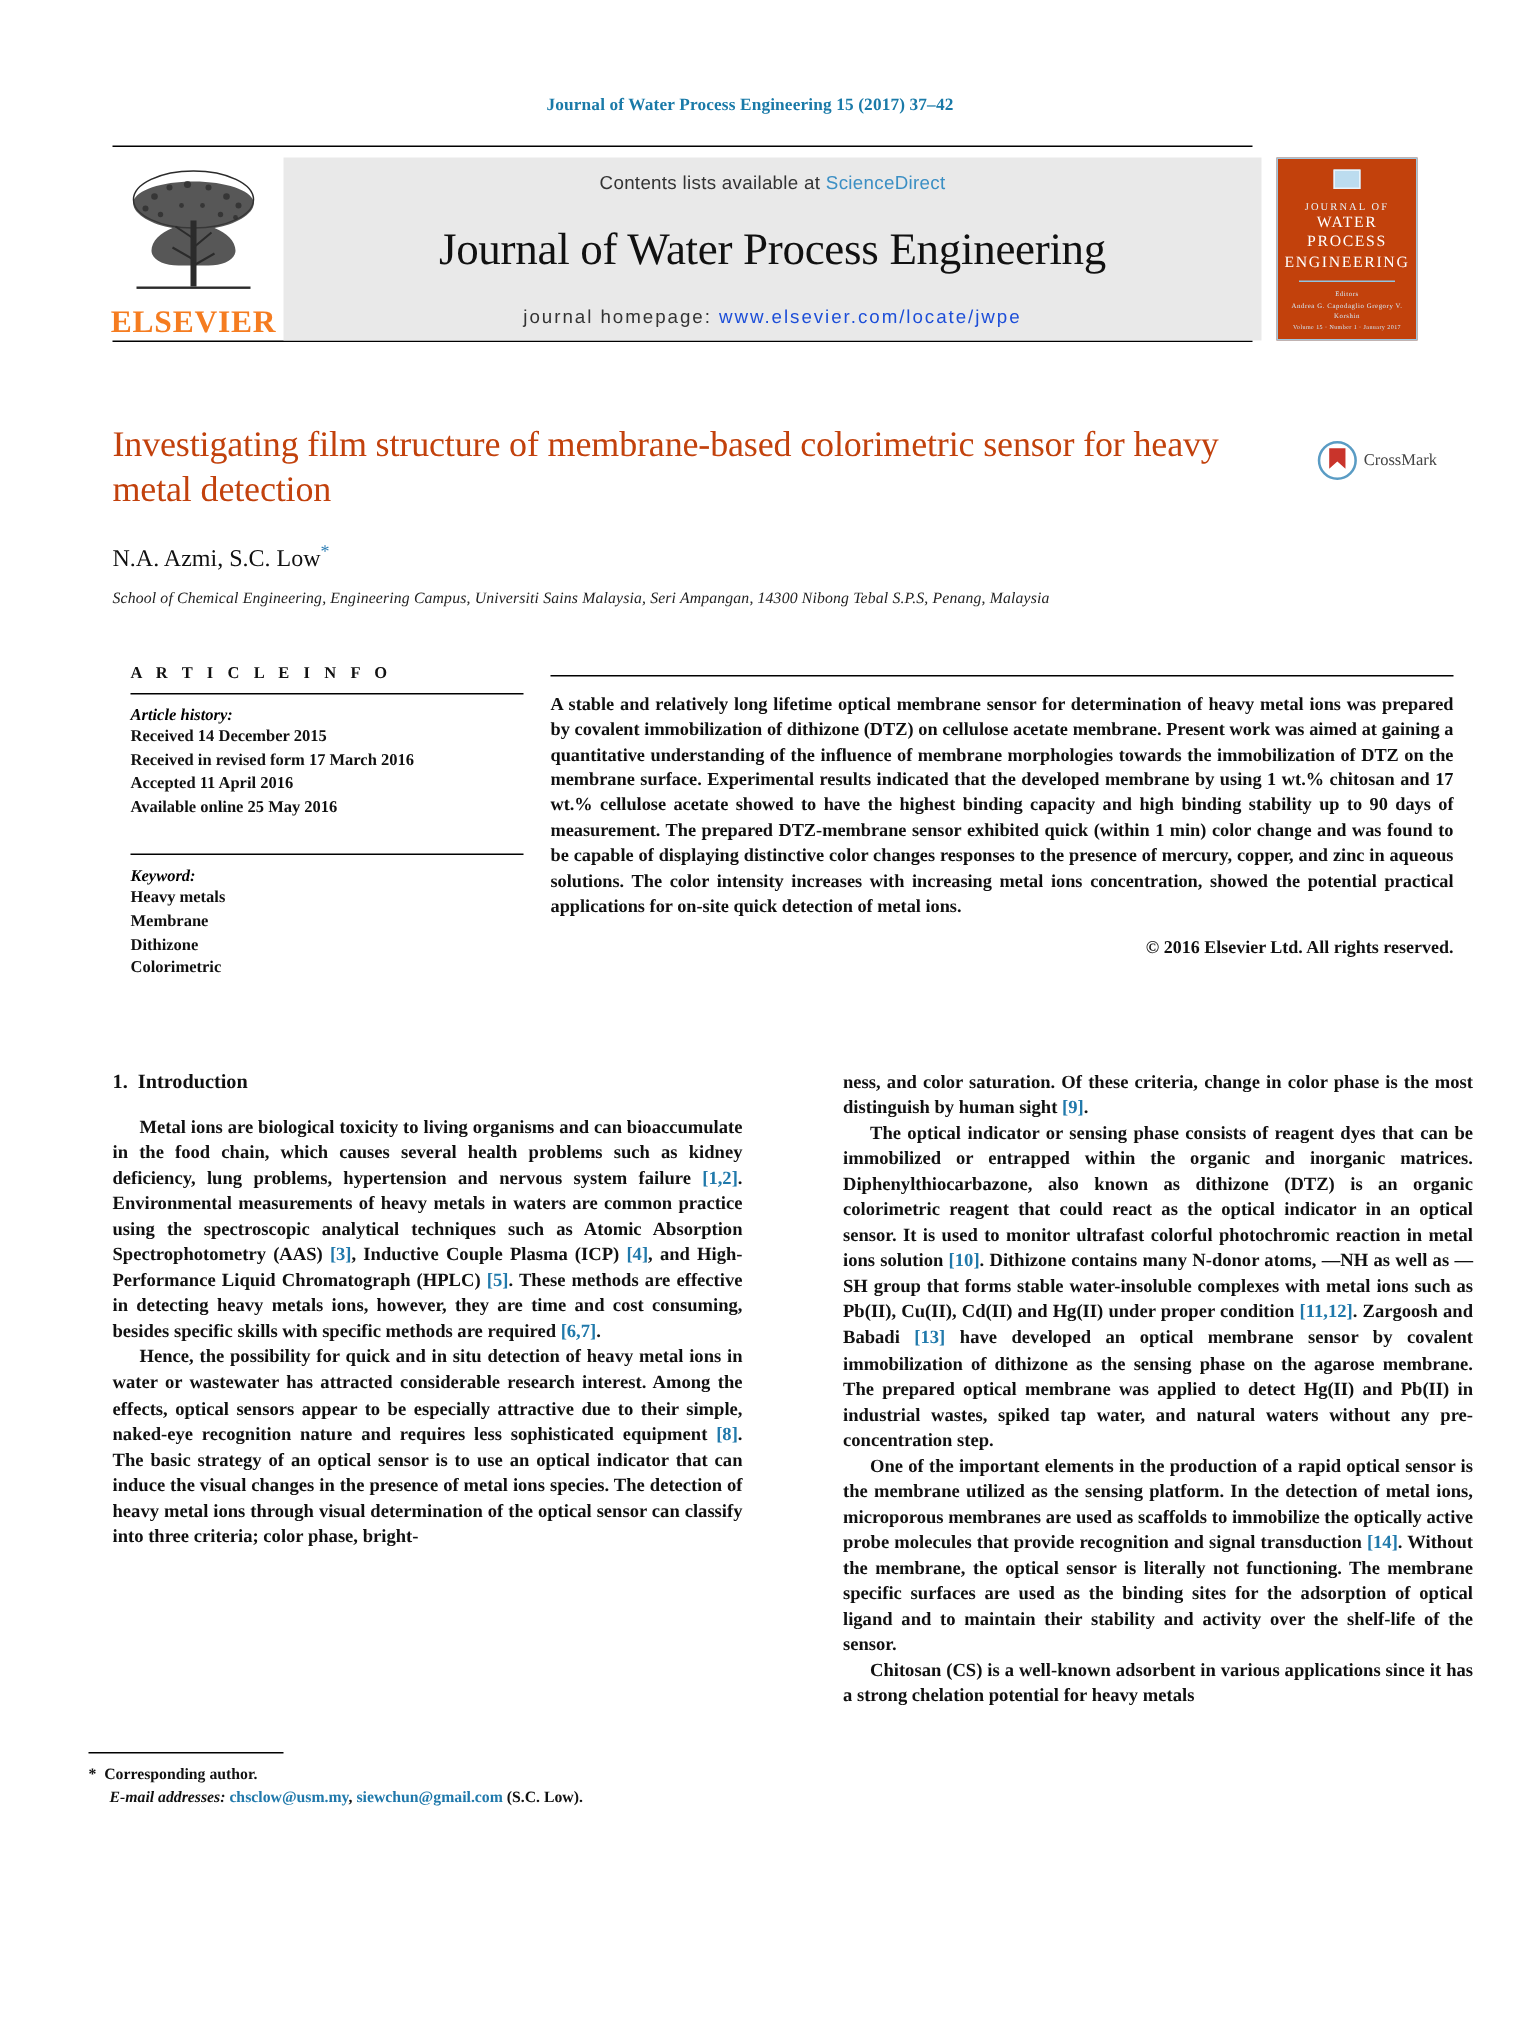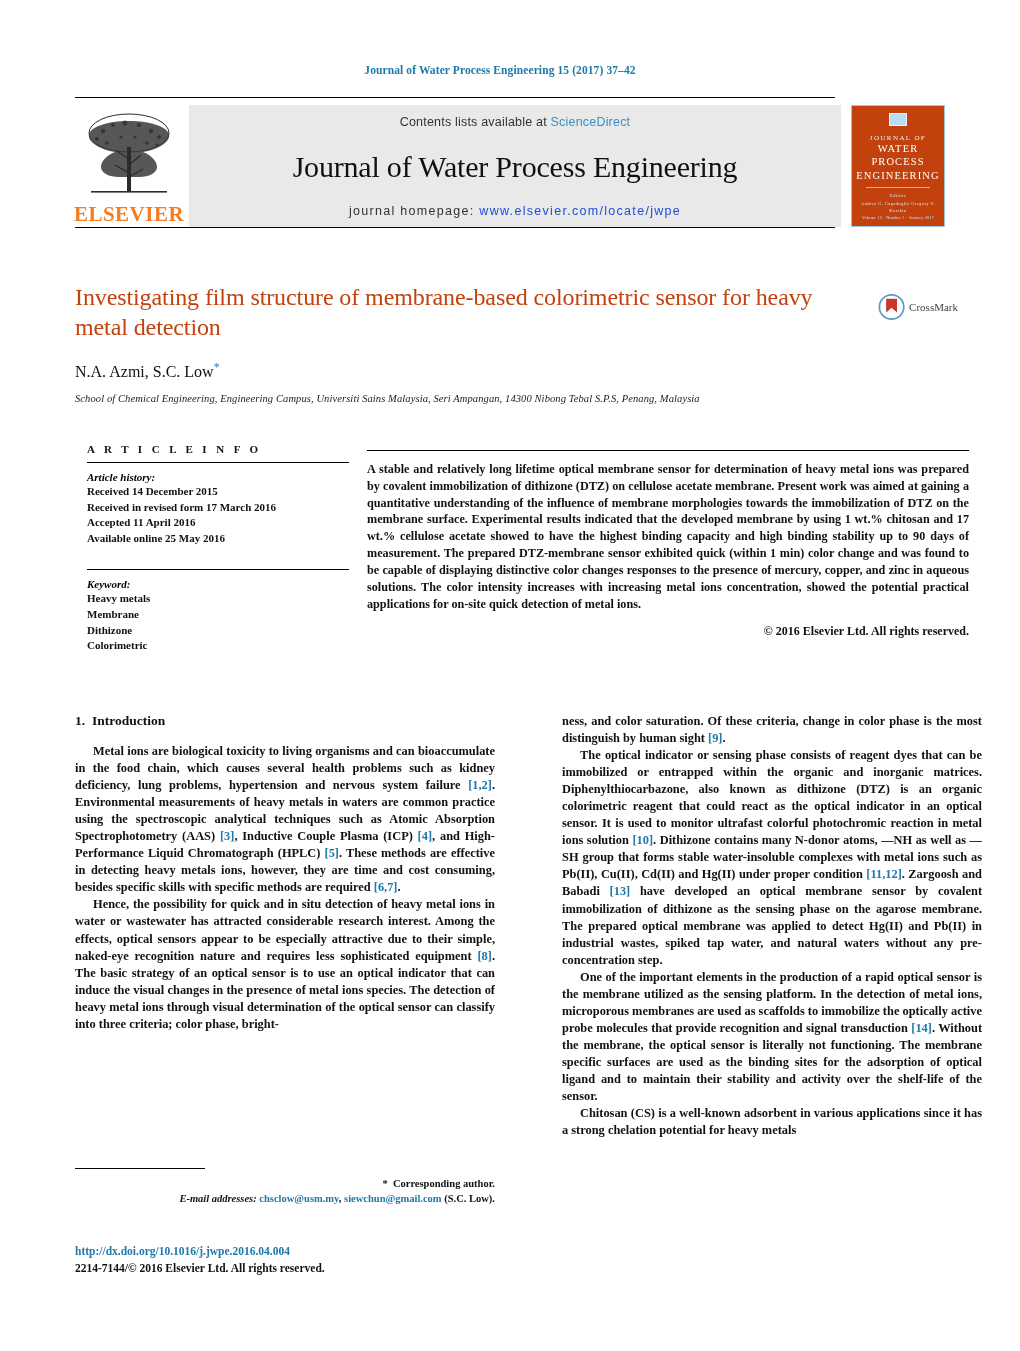--- a/index.html
+++ b/index.html
@@ -292,24 +292,23 @@
     text-indent: 18px;
     -webkit-hyphens: auto;
     hyphens: auto;
   }
   p.para.noindent { text-indent: 0; }
   .ref { color: #2079ab; }
 
   
   .footnote {
     position: absolute;
-    left: 75px;
+    left: 59px;
     top: 1168px;
     width: 420px;
-    text-align: right;
   }
   .footnote-rule {
     border-top: 1px solid #000;
     width: 130px;
     margin-bottom: 7px;
   }
   .fn-line {
     font-family: "Liberation Serif", serif;
     font-weight: bold;
     font-size: 10.5px;
@@ -474,18 +473,14 @@
     <div class="fn-line">
       <span>*</span>&nbsp;
       <span>Corresponding author.</span>
     </div>
     <div class="fn-line" style="padding-left:14px;">
       <span class="fn-ital">E-mail addresses:</span>
       <span class="fn-link">chsclow@usm.my</span><span>, </span><span class="fn-link">siewchun@gmail.com</span><span> (S.C. Low).</span>
     </div>
   </div>
 
-  <div class="doi-block">
-    <div class="doi-line">http://dx.doi.org/10.1016/j.jwpe.2016.04.004</div>
-    <div class="issn-line">2214-7144/© 2016 Elsevier Ltd. All rights reserved.</div>
-  </div>
 
 </div>
 
 </body></html>

